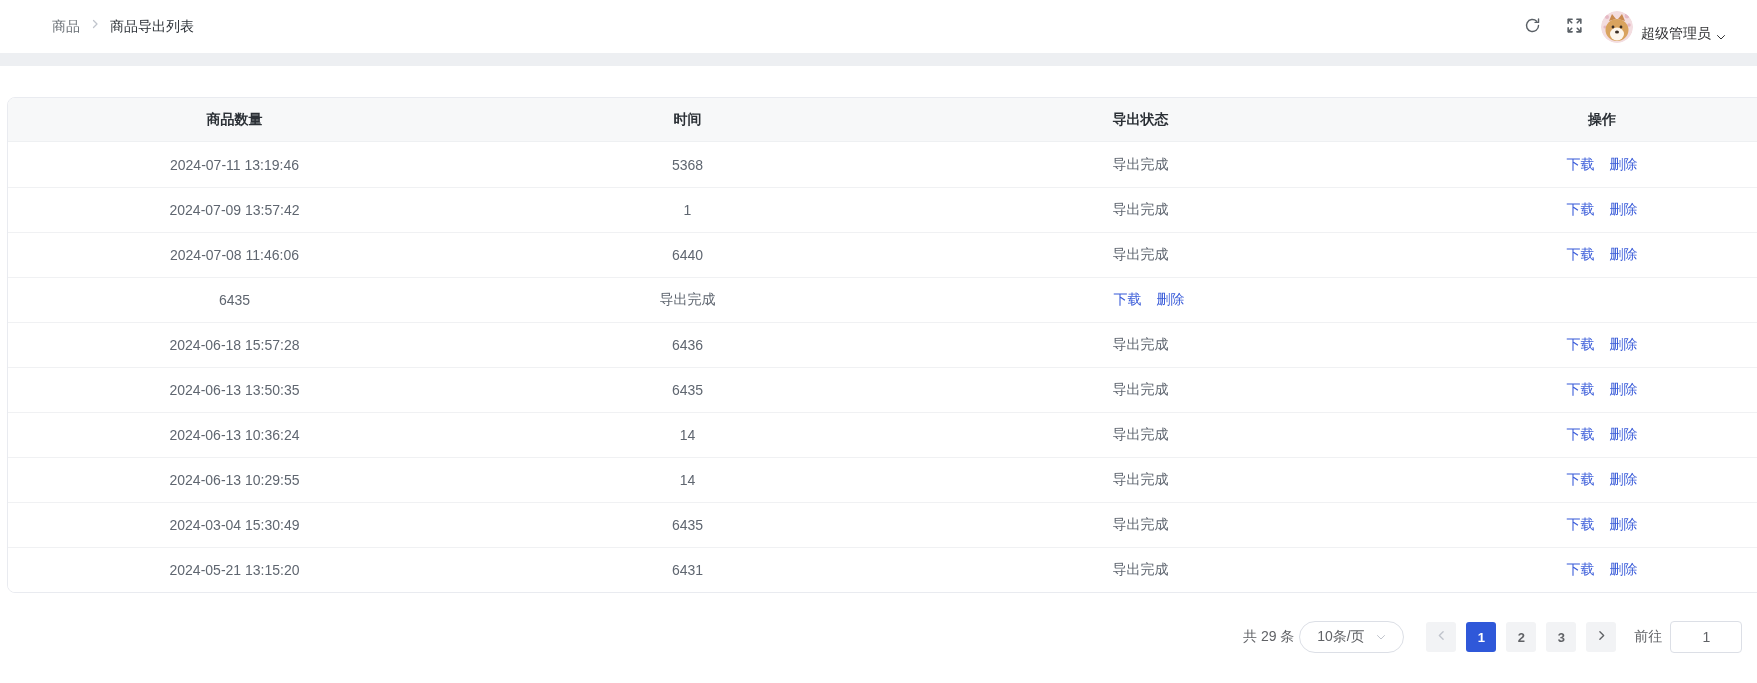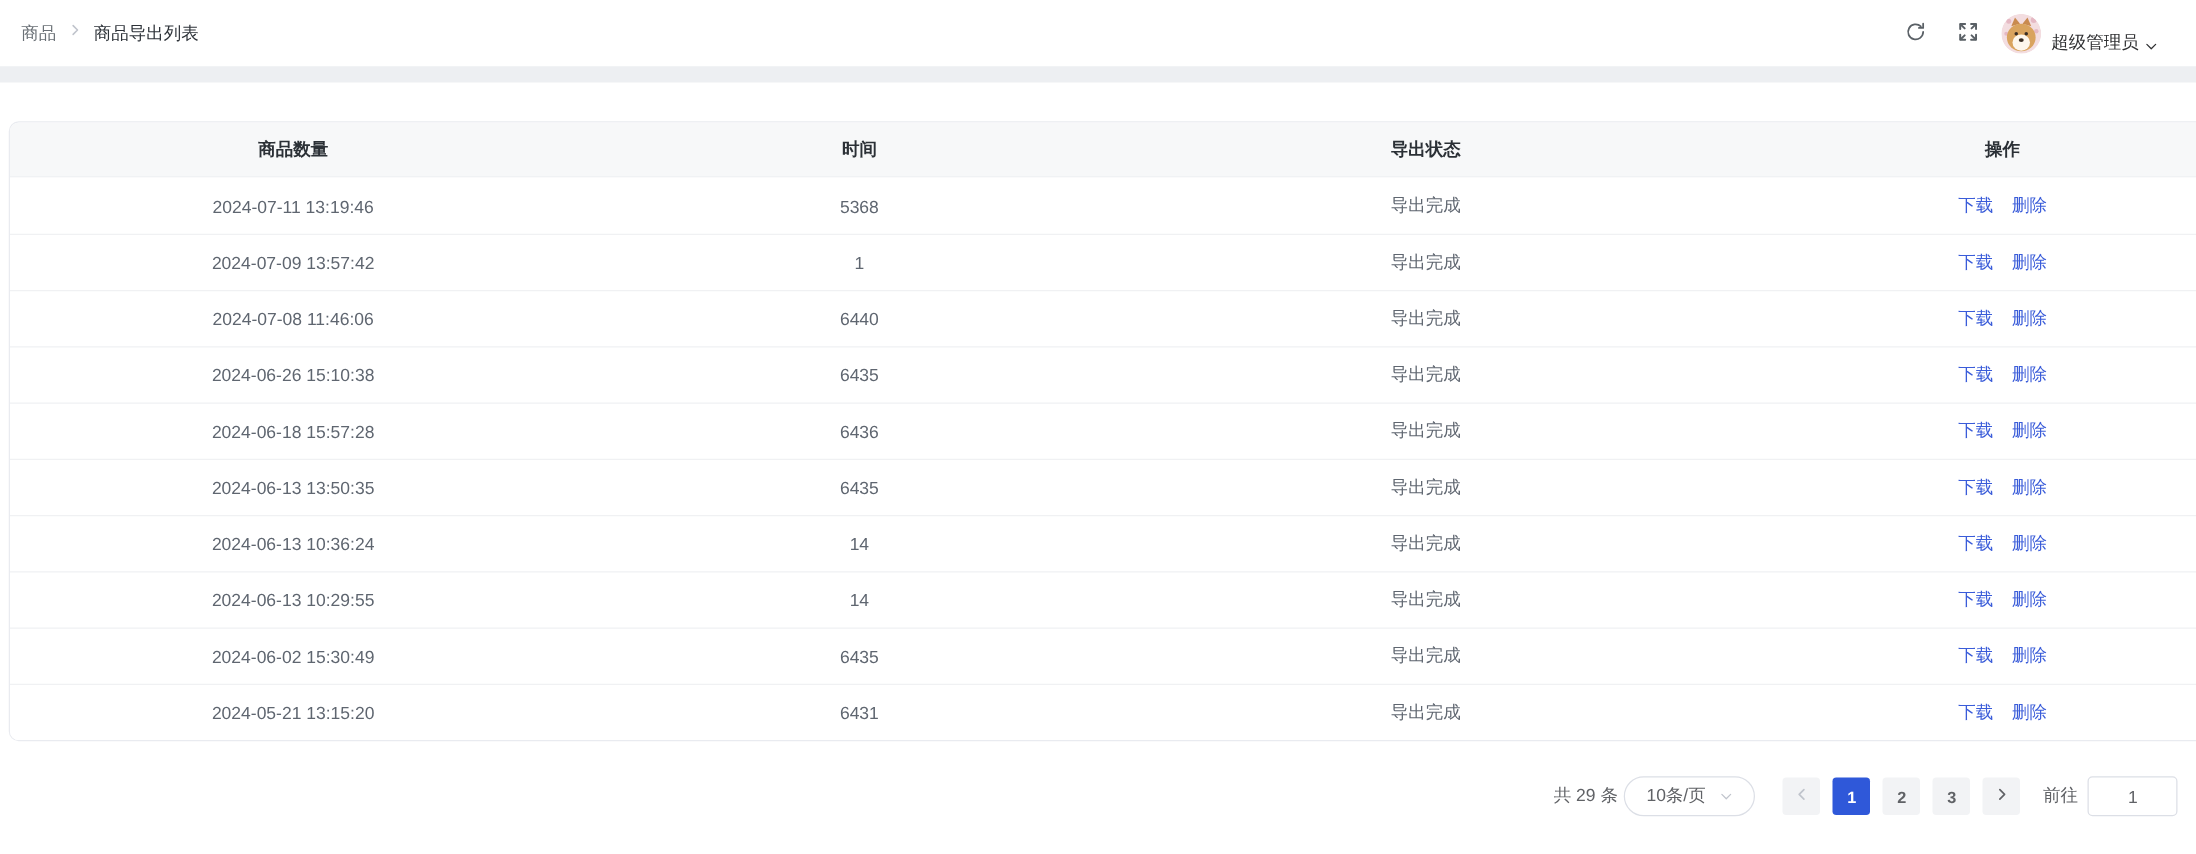--- a/index.html
+++ b/index.html
@@ -8,21 +8,21 @@
     font-family:"Liberation Sans","DejaVu Sans",sans-serif;
     background:#ffffff; position:relative; overflow:hidden;
     color:#303133; font-size:14px;
   }
   
   .topbar {
     position:absolute; left:0; top:0; width:100%; height:53px;
     background:#fff; display:flex; align-items:center;
     justify-content:space-between; padding:0 30px 0 17px;
   }
-  .breadcrumb { display:flex; align-items:flex-start; gap:9px; }
+  .breadcrumb { display:flex; align-items:flex-start; gap:9px;margin-left:35px; }
   .bc-item { color:#6a7076; cursor:pointer; }
   .bc-item.current { color:#2d3238; font-weight:400; cursor:default; }
   .bc-sep svg { display:block; }
   .topbar-right { display:flex; align-items:center; }
   .icon-btn {
     background:none; border:none; cursor:pointer; padding:0;
     display:flex; align-items:center; justify-content:center; margin-left:24px;
   }
   .user { display:flex; align-items:flex-end; margin-left:17px; cursor:pointer; }
   .avatar {
@@ -178,21 +178,20 @@
           <div class="cell c3">导出完成</div>
           <div class="cell c4"><a class="link">下载</a><a class="link">删除</a></div>
         </div>
         <div class="trow">
           <div class="cell c1">2024-07-08 11:46:06</div>
           <div class="cell c2">6440</div>
           <div class="cell c3">导出完成</div>
           <div class="cell c4"><a class="link">下载</a><a class="link">删除</a></div>
         </div>
         <div class="trow">
-          <div class="cell c1">2024-06-26 15:10:38</div>
           <div class="cell c2">6435</div>
           <div class="cell c3">导出完成</div>
           <div class="cell c4"><a class="link">下载</a><a class="link">删除</a></div>
         </div>
         <div class="trow">
           <div class="cell c1">2024-06-18 15:57:28</div>
           <div class="cell c2">6436</div>
           <div class="cell c3">导出完成</div>
           <div class="cell c4"><a class="link">下载</a><a class="link">删除</a></div>
         </div>
@@ -208,21 +207,21 @@
           <div class="cell c3">导出完成</div>
           <div class="cell c4"><a class="link">下载</a><a class="link">删除</a></div>
         </div>
         <div class="trow">
           <div class="cell c1">2024-06-13 10:29:55</div>
           <div class="cell c2">14</div>
           <div class="cell c3">导出完成</div>
           <div class="cell c4"><a class="link">下载</a><a class="link">删除</a></div>
         </div>
         <div class="trow">
-          <div class="cell c1">2024-06-02 15:30:49</div>
+          <div class="cell c1">2024-03-04 15:30:49</div>
           <div class="cell c2">6435</div>
           <div class="cell c3">导出完成</div>
           <div class="cell c4"><a class="link">下载</a><a class="link">删除</a></div>
         </div>
         <div class="trow">
           <div class="cell c1">2024-05-21 13:15:20</div>
           <div class="cell c2">6431</div>
           <div class="cell c3">导出完成</div>
           <div class="cell c4"><a class="link">下载</a><a class="link">删除</a></div>
         </div>

